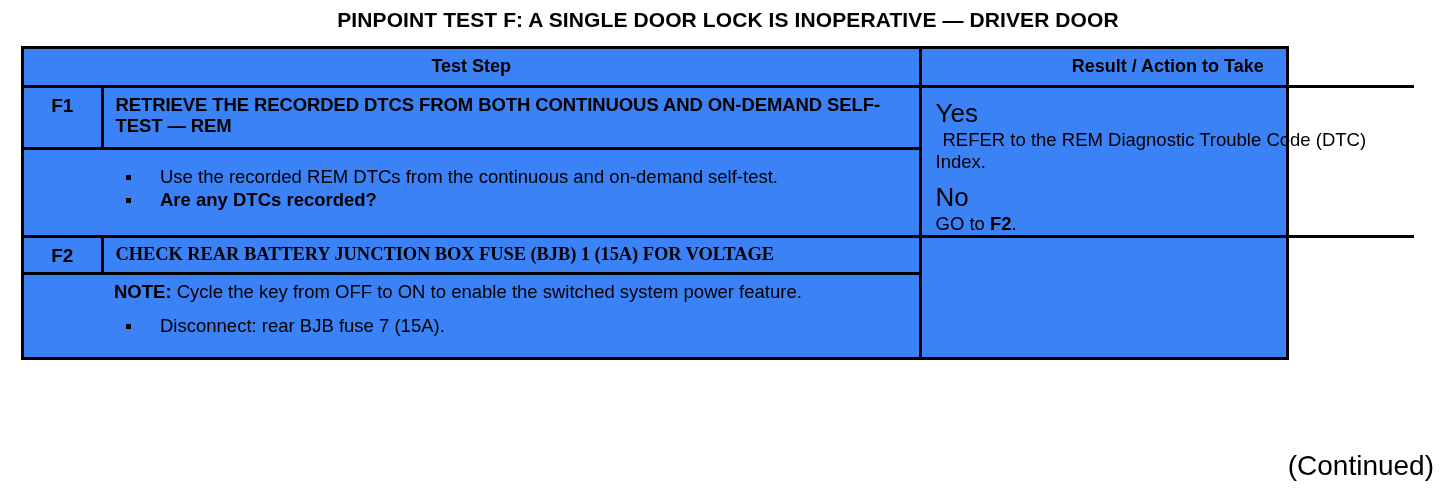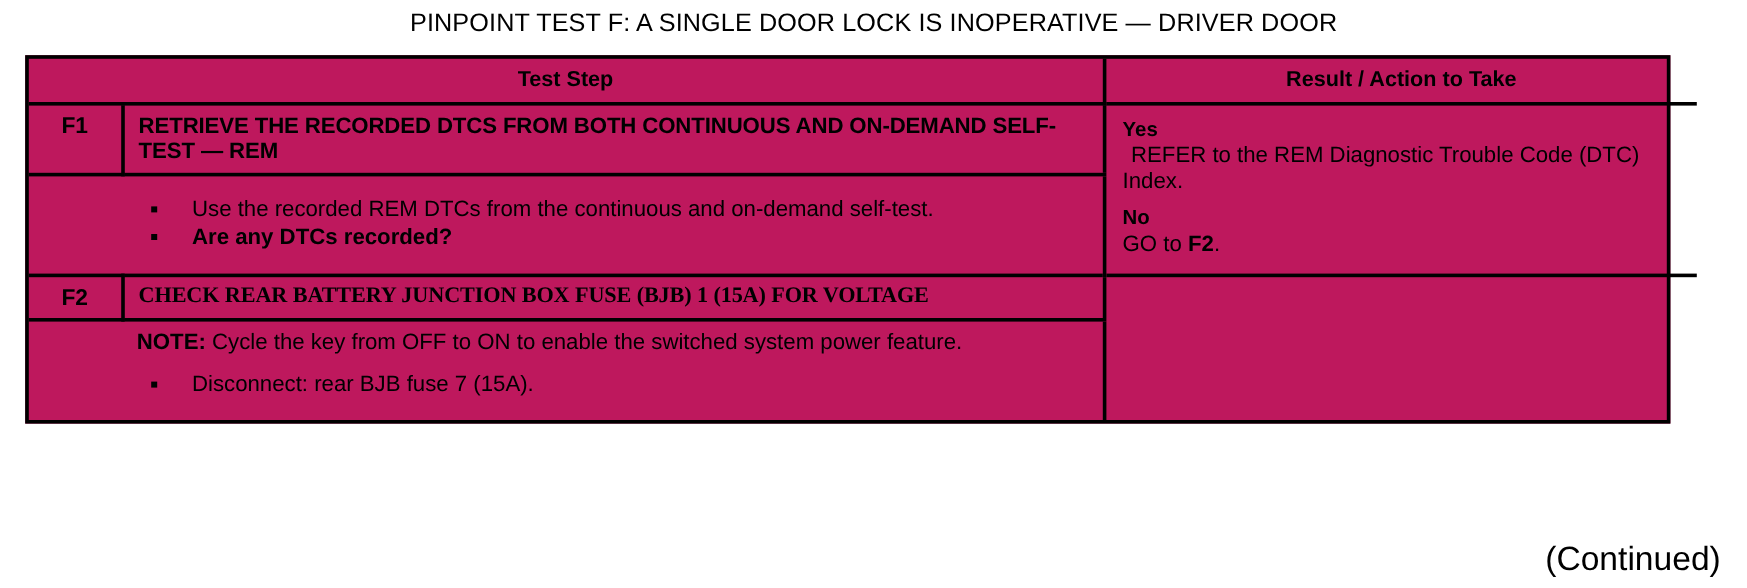--- a/index.html
+++ b/index.html
@@ -24,35 +24,35 @@
   }
 
   
   .doc-title {
     position: absolute;
     left: 0;
     top: 8px;
     width: 1456px;
     text-align: center;
     font-size: 21px;
-    font-weight: normal;
+    font-weight: bold;
     letter-spacing: 0.1px;
     white-space: nowrap;
   }
 
   
   .test-table {
     position: absolute;
     left: 21px;
     top: 46px;
-    width: 1371px;      
+    width: 1268px;      
     border: 3px solid #000;
     border-collapse: collapse;
     box-sizing: border-box;
-    background: #be185d;
+    background: #3b82f6;
   }
   .test-table table {
     border-collapse: collapse;
     width: 100%;
     table-layout: fixed;
   }
 
   col.c-id    { width: 78px;  }
   col.c-step  { width: 818px; }
   col.c-res   { width: 494px; }
@@ -134,22 +134,22 @@
     top: 9px;
     width: 5px;
     height: 5px;
     background: #000;
   }
   ul.bullets li.strong { font-weight: bold; }
 
   
   .res-block { padding-top: 0; }
   .res-label {
-    font-weight: bold;
-    font-size: 17px;
+    font-weight: normal;
+    font-size: 26px;
     line-height: 1.18;
     margin-top: 10px;
   }
   .res-text {
     font-size: 18.5px;
     line-height: 1.18;
   }
   .res-text .ind { padding-left: 7px; }
   .res-text b { font-weight: bold; }
 

